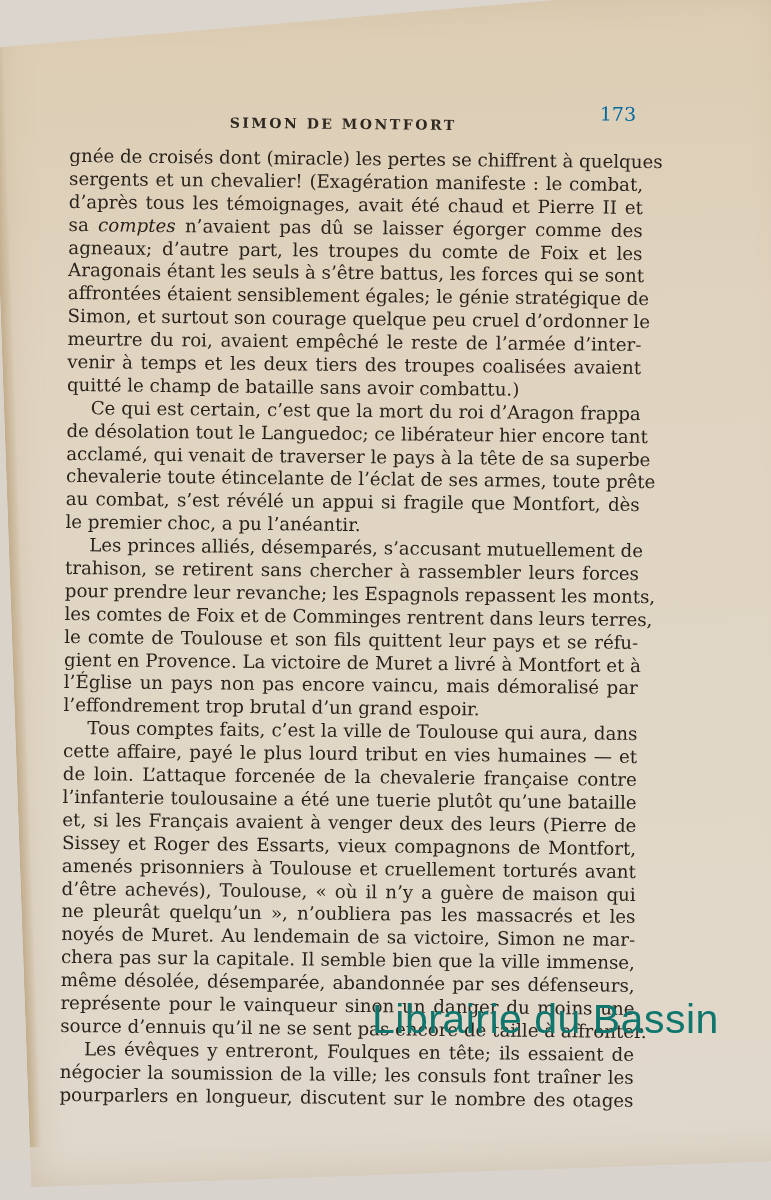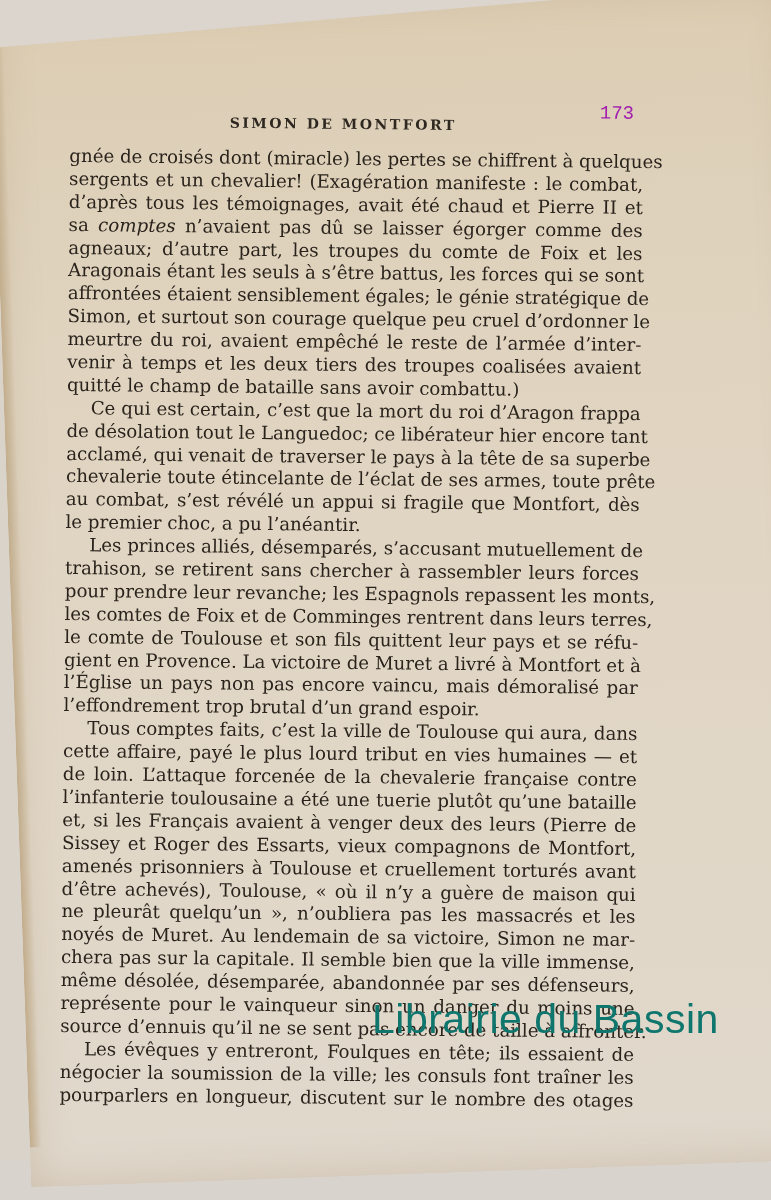--- a/index.html
+++ b/index.html
@@ -38,21 +38,21 @@
     .running-head {
       position: relative; height: 50px;
     }
     .running-title {
       position: absolute; left: 160px; top: 18px;
       font-size: 14px; letter-spacing: 2.5px; font-weight: bold;
       color: #2e2820;
     }
     .page-number {
       position: absolute; left: 530px; top: 2px;
-      font-size: 19px; color: #a21caf; font-family: Liberation Mono, monospace;
+      font-size: 19px; color: #0369a1;
     }
     .line {
       font-size: 18.2px; line-height: 22.9px; height: 22.9px;
       white-space: nowrap; text-align: justify; text-align-last: justify;
       width: 574px;
     }
     .line.last { text-align-last: left; }
     .line.indent { text-indent: 24px; }
     .line em { font-style: italic; }
     .watermark {

